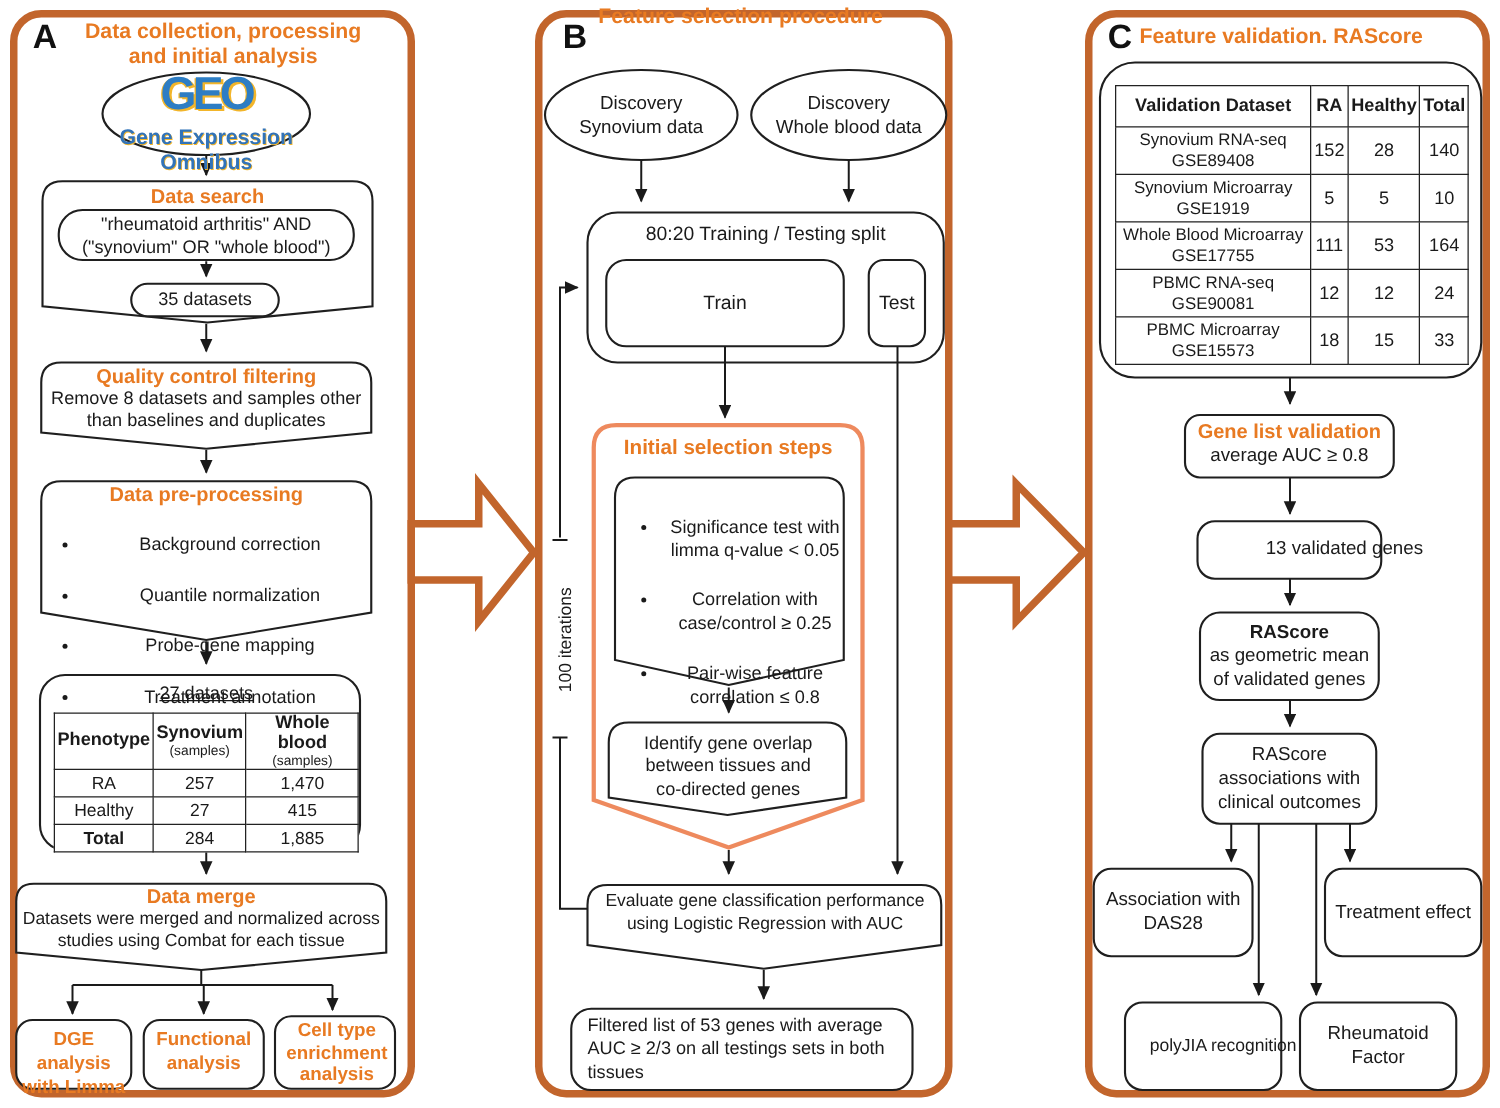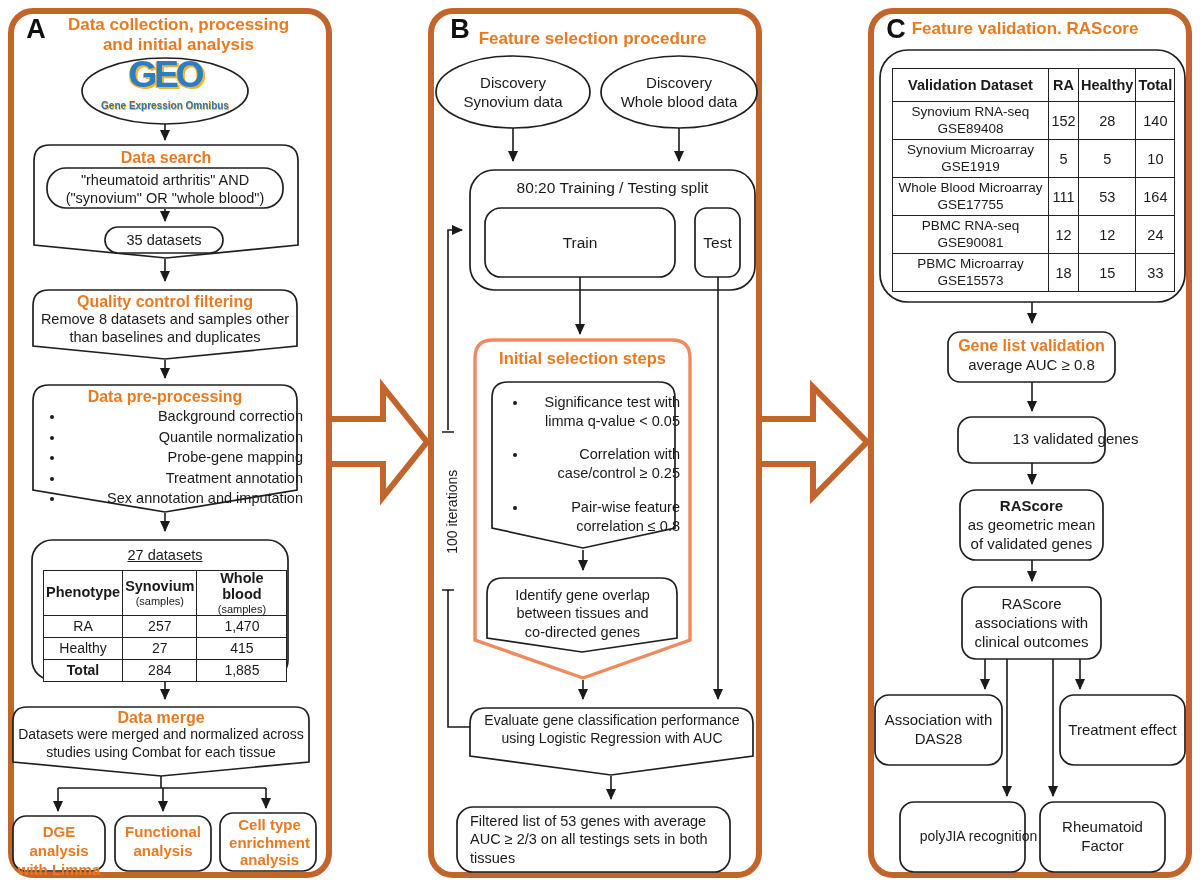--- a/index.html
+++ b/index.html
@@ -6,38 +6,38 @@
   #canvas{position:relative;width:1200px;height:886px;background:#ffffff;overflow:hidden;
           font-family:"Liberation Sans",sans-serif;color:#1a1a1a;}
   #shapes{position:absolute;left:0;top:0;}
   .t{position:absolute;text-align:center;line-height:1.26;white-space:pre-line;font-size:14.5px;}
   .left{text-align:left;}
   .oh{color:#e87a22;font-weight:bold;font-size:16px;}
   .plabel{font-size:27px;font-weight:bold;color:#111;}
   .rot{transform:rotate(-90deg);}
   .bold{font-weight:bold;}
   ul.b{position:absolute;margin:0;padding-left:18px;list-style:disc;}
-  ul.b li{text-align:right;line-height:1.42;white-space:pre-line;}
+  ul.b li{text-align:center;line-height:1.42;white-space:pre-line;margin-top:20px;}
   ul.crit li{line-height:1.32;margin-bottom:14px;}
   table{position:absolute;border-collapse:collapse;background:#fff;}
   th,td{border:1.6px solid #222;padding:0 2px;text-align:center;vertical-align:middle;}
   #tableA{left:43px;top:570px;font-size:14px;}
   #tableA th{height:35px;font-size:14.5px;}
   #tableA td{height:21px;}
   .note{display:block;font-size:11px;font-weight:normal;line-height:1.1;}
   .hlabel{display:block;line-height:1.1;}
   #tableC{left:892px;top:68px;font-size:14.5px;}
   #tableC th{height:32px;font-size:14.5px;}
   #tableC td{height:37px;}
   .tname{display:block;font-size:13.5px;line-height:1.2;}
   .tid{display:block;font-size:13.5px;line-height:1.2;}
   .geo-logo{position:absolute;left:100px;top:56px;width:130px;text-align:center;font-size:37px;
             font-weight:bold;color:#2d7dc4;letter-spacing:-3px;line-height:1;
             text-shadow:2px 2px 0 #f2b52a,-1px 1px 0 #f2b52a;}
-  .geo-cap{position:absolute;left:88px;top:100px;width:154px;text-align:center;font-size:10px;
+  .geo-cap{position:absolute;left:88px;top:100px;width:154px;text-align:center;font-size:17px;
            font-weight:bold;color:#3173b9;text-shadow:0.6px 0.6px 0 #f2b52a;}
   .ln{stroke:#1a1a1a;stroke-width:1.6;fill:none;}
   .shp{stroke:#1f1f1f;stroke-width:1.7;fill:#ffffff;}
   .pnl{stroke:#c2652c;stroke-width:6;fill:none;}
   .barw{stroke:#c2652c;stroke-width:6;fill:#ffffff;stroke-linejoin:miter;}
   .osel{stroke:#ee8a5e;stroke-width:3.4;fill:#ffffff;}
 </style>
 </head>
 <body>
 
@@ -190,21 +190,21 @@
 
 <div class="t oh" style="left:15px;top:823px;width:88px;font-size:15px;line-height:1.25;">DGE analysis
 with Limma</div>
 <div class="t oh" style="left:117px;top:823px;width:92px;font-size:15px;line-height:1.25;">Functional
 analysis</div>
 <div class="t oh" style="left:222px;top:816px;width:95px;font-size:15px;line-height:1.18;">Cell type
 enrichment
 analysis</div>
 
 <div class="t plabel" style="left:440px;top:12px;width:40px;">B</div>
-<div class="t oh" style="left:475px;top:28px;width:235px;font-size:17px;">Feature selection procedure</div>
+<div class="t oh" style="left:475px;top:2px;width:235px;font-size:17px;">Feature selection procedure</div>
 
 <div class="t" style="left:448px;top:74px;width:130px;font-size:15px;">Discovery
 Synovium data</div>
 <div class="t" style="left:606px;top:74px;width:146px;font-size:15px;">Discovery
 Whole blood data</div>
 
 <div class="t" style="left:470px;top:178px;width:285px;font-size:15.5px;">80:20 Training / Testing split</div>
 <div class="t" style="left:485px;top:233px;width:190px;font-size:15.5px;">Train</div>
 <div class="t" style="left:695px;top:233px;width:45px;font-size:15.5px;">Test</div>
 

